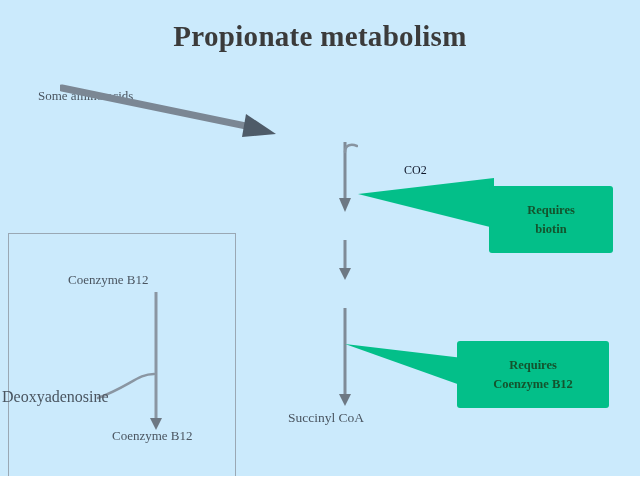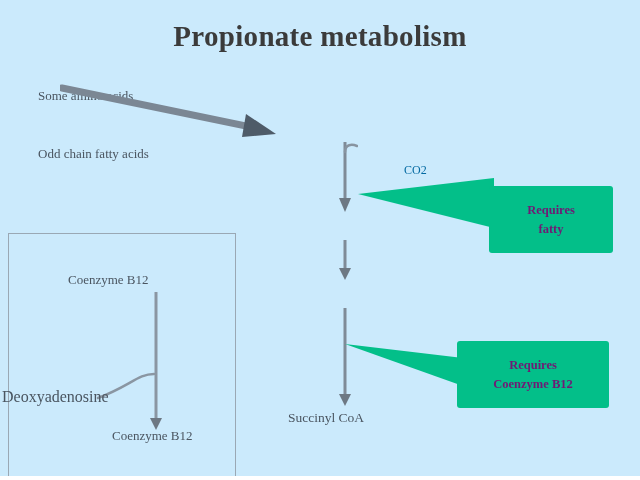--- a/index.html
+++ b/index.html
@@ -61,21 +61,21 @@
   #node-dmethyl     { left: 257px; top: 217px; }
   #node-lmethyl     { left: 253px; top: 283px; }
   #node-succinyl    { left: 288px; top: 410px; }
 
   #label-co2 {
     position: absolute;
     left: 404px;
     top: 163px;
     font-family: "Liberation Serif", serif;
     font-size: 12px;
-    color: #0369a1;
+    color: #0f172a;
     white-space: nowrap;
     text-align: right;
   }
 
   
   #arrow-sources {
     position: absolute;
     left: 60px;
     top: 82px;
     width: 225px;
@@ -89,21 +89,21 @@
     width: 22px;
   }
   #conn-1 { top: 142px;  height: 72px; }
   #conn-2 { top: 240px;  height: 42px; }
   #conn-3 { top: 308px;  height: 100px; }
 
   
   .callout {
     position: absolute;
     background: #03bf89;
-    color: #701a75;
+    color: #14532d;
     font-family: "Liberation Serif", serif;
     font-weight: bold;
     font-size: 12.5px;
     text-align: center;
     line-height: 1.45;
     display: flex;
     flex-direction: column;
     align-items: center;
     justify-content: center;
     border-radius: 3px;
@@ -169,21 +169,20 @@
 </style>
 </head>
 <body>
 
 <div id="slide">
 
   <div id="slide-title">Propionate metabolism</div>
 
   <div class="src-label" id="node-aminoacids">Some amino acids</div>
 
-  <div class="src-label" id="node-oddchain">Odd chain fatty acids</div>
 
   <svg id="arrow-sources" viewBox="0 0 225 60">
     <path d="M2,6 L196,46" stroke="#7b8794" stroke-width="7" fill="none" stroke-linecap="round"></path>
     <path d="M186,32 L216,52 L182,55 Z" fill="#4e5b68"></path>
   </svg>
 
 
 
 
   <div class="node" id="node-succinyl">Succinyl CoA</div>
@@ -209,21 +208,21 @@
   <svg class="wedge" id="wedge-biotin" viewBox="0 0 136 50">
     <path d="M0,16 L136,0 L136,50 Z" fill="#03bf89"></path>
   </svg>
 
   <svg class="wedge" id="wedge-b12" viewBox="0 0 118 46">
     <path d="M0,4 L118,18 L118,46 Z" fill="#03bf89"></path>
   </svg>
 
   <div class="callout" id="callout-biotin">
     <span>Requires</span>
-    <span>fatty</span>
+    <span>biotin</span>
   </div>
 
   <div class="callout" id="callout-b12">
     <span>Requires</span>
     <span>Coenzyme B12</span>
   </div>
 
   <div id="inset-box"></div>
 
   <div class="inset-node" id="inset-coenzyme">Coenzyme B12</div>

